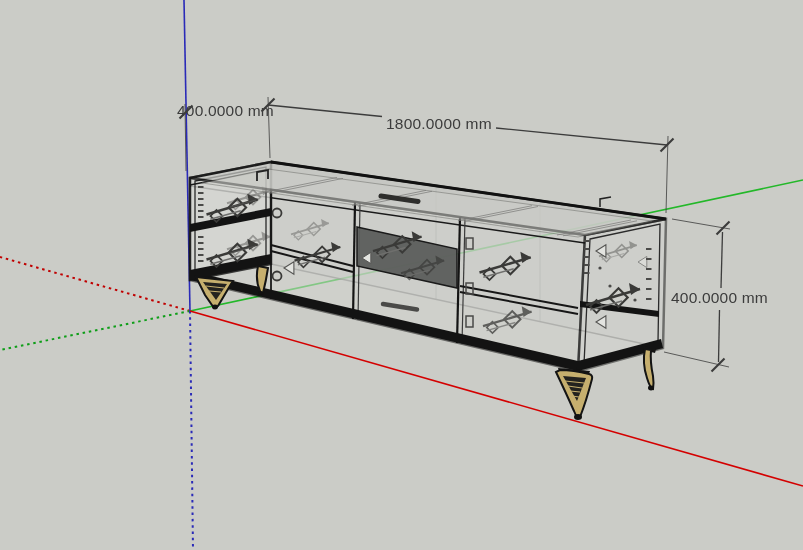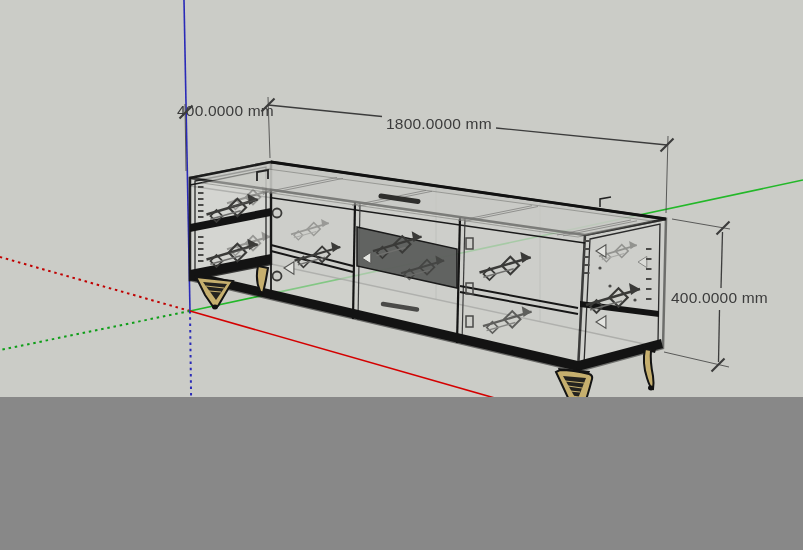--- a/index.html
+++ b/index.html
@@ -1,16 +1,16 @@
 <!DOCTYPE html>
 <html><head>
 <meta charset="utf-8">
 <style>
   html,body{margin:0;padding:0;background:#888;}
-  .stage{width:803px;height:397px;overflow:hidden;position:relative;text-align:center;}
+  .stage{width:803px;height:550px;overflow:hidden;position:relative;text-align:center;}
   svg{display:block;}
   .dim-label{font-family:"Liberation Sans",sans-serif;font-size:15.5px;fill:#3C3C3C;letter-spacing:.2px;}
   .edge{stroke:#141414;fill:none;}
   .panel{fill:#D3D4D0;}
   .band{fill:#131313;stroke:none;}
   .brass{fill:#C6AF6E;stroke:#141414;stroke-width:2;}
   .dimline{stroke:#3C3C3C;stroke-width:1.3;fill:none;}
   .dimtick{stroke:#3C3C3C;stroke-width:2.2;fill:none;}
   .extline{stroke:#3C3C3C;stroke-width:1;opacity:.8;fill:none;}
   .dotted{stroke-dasharray:2.5,3.8;}

